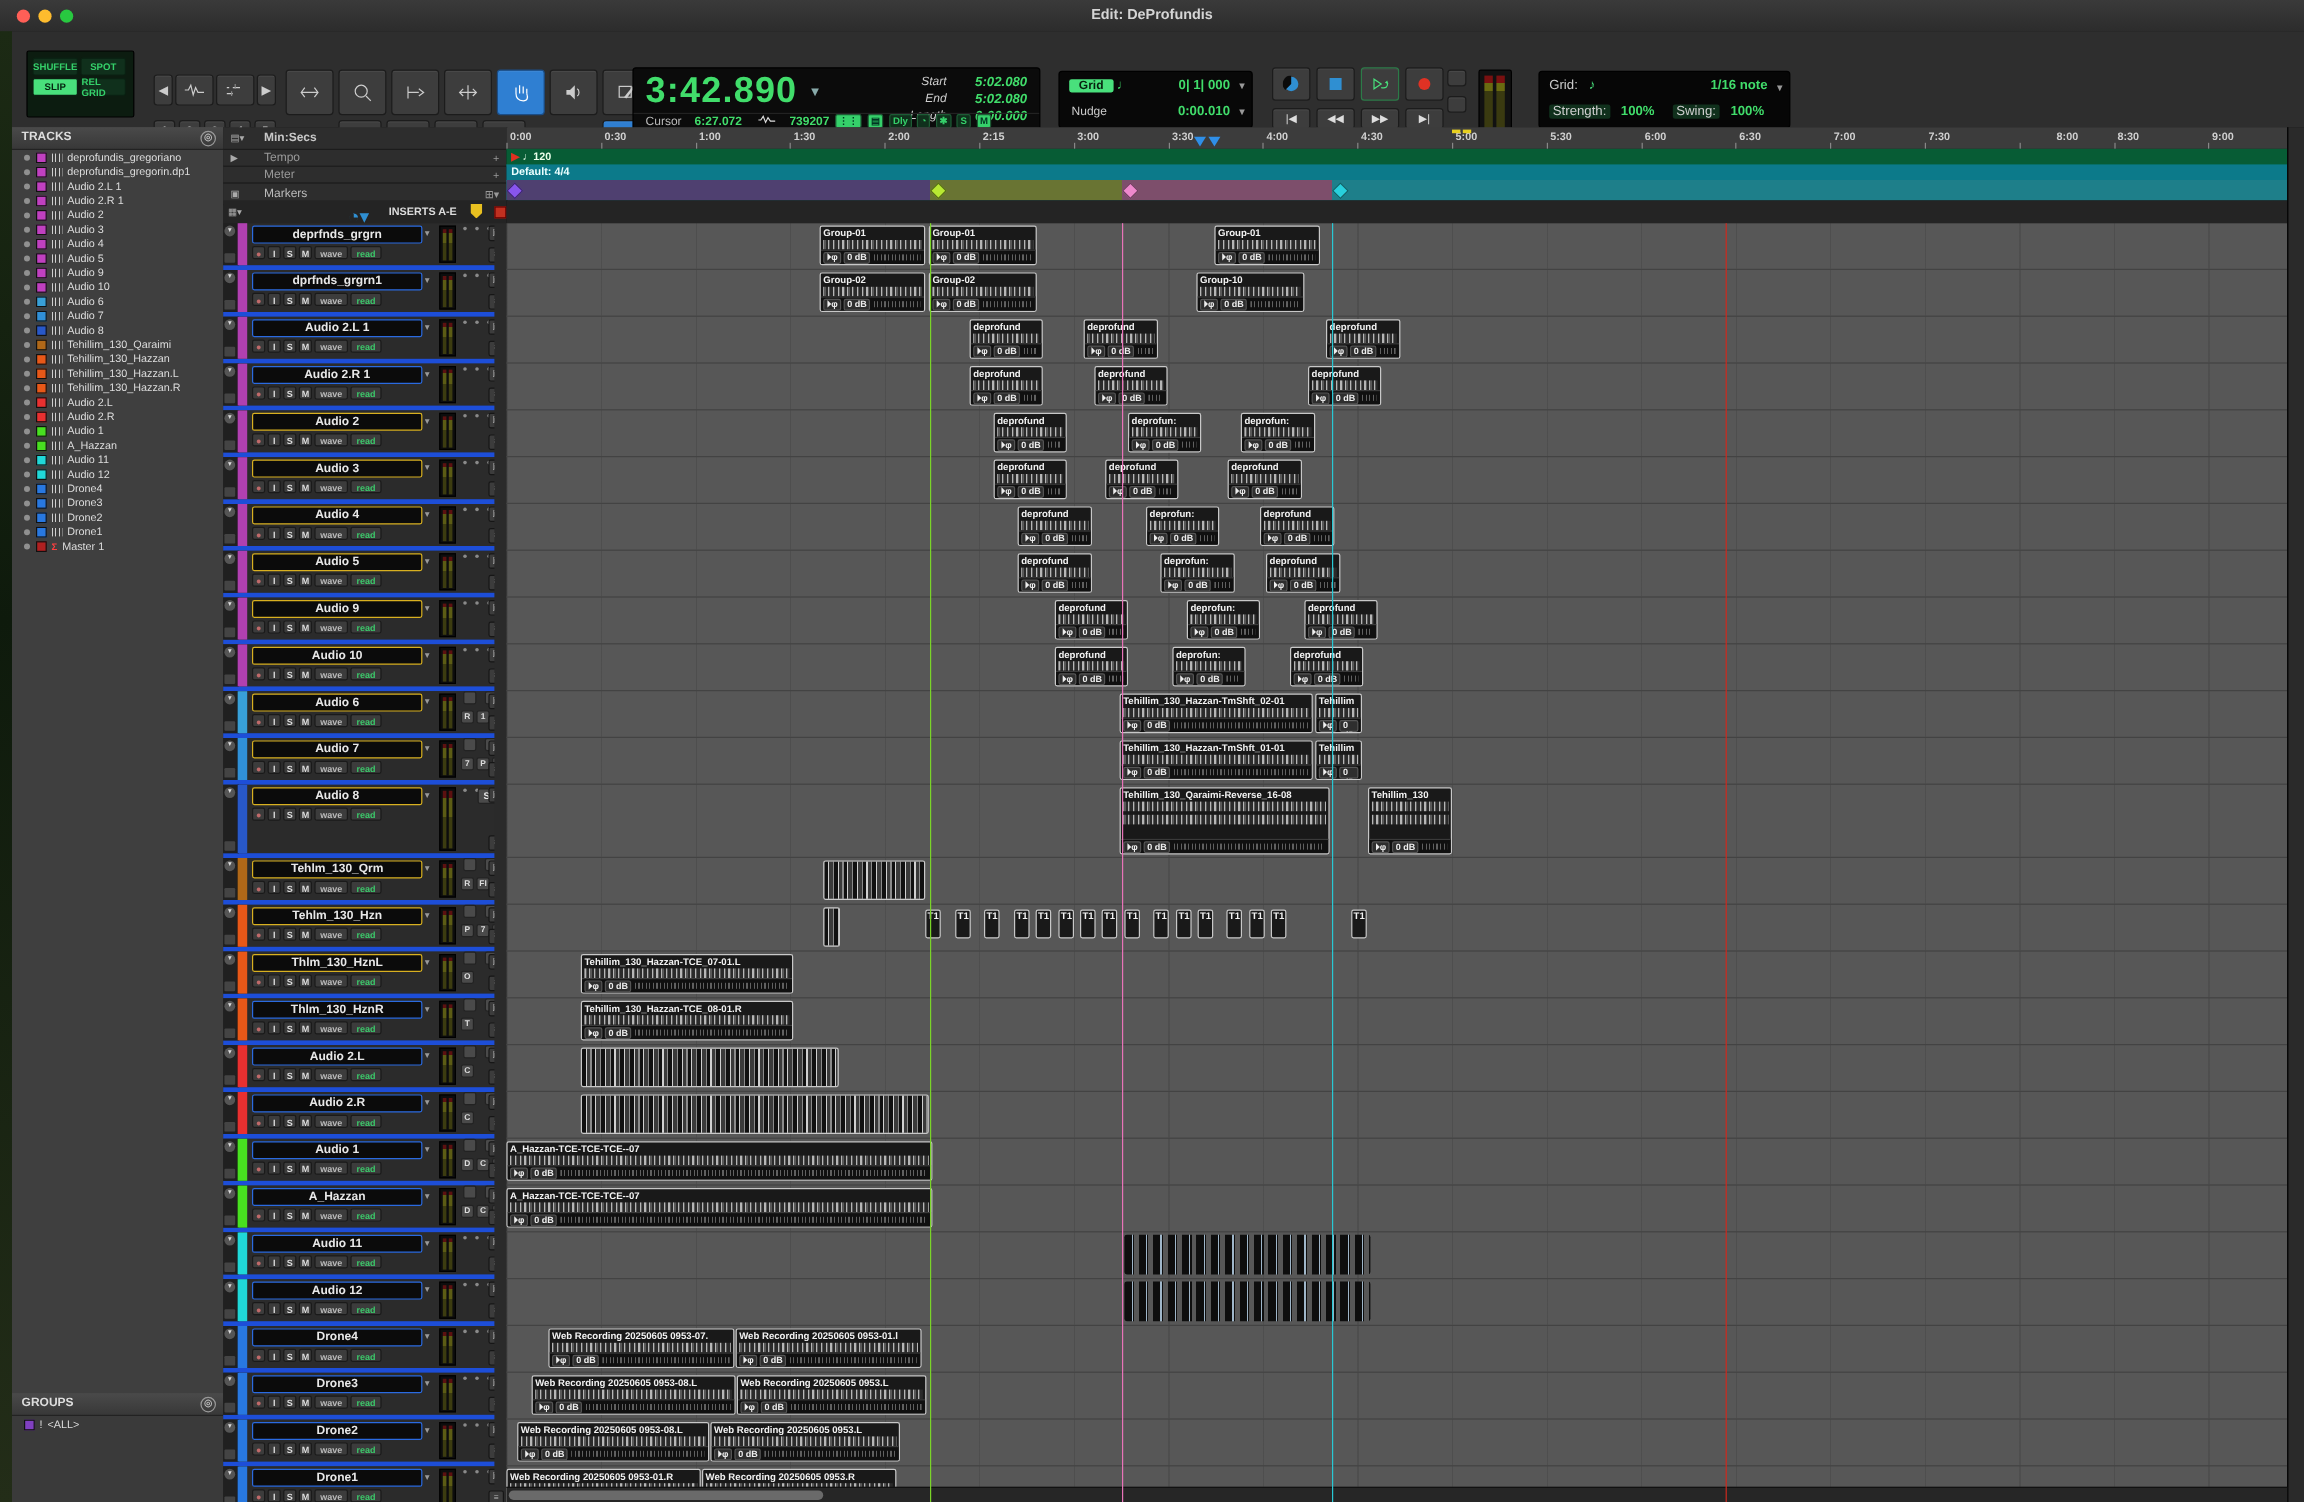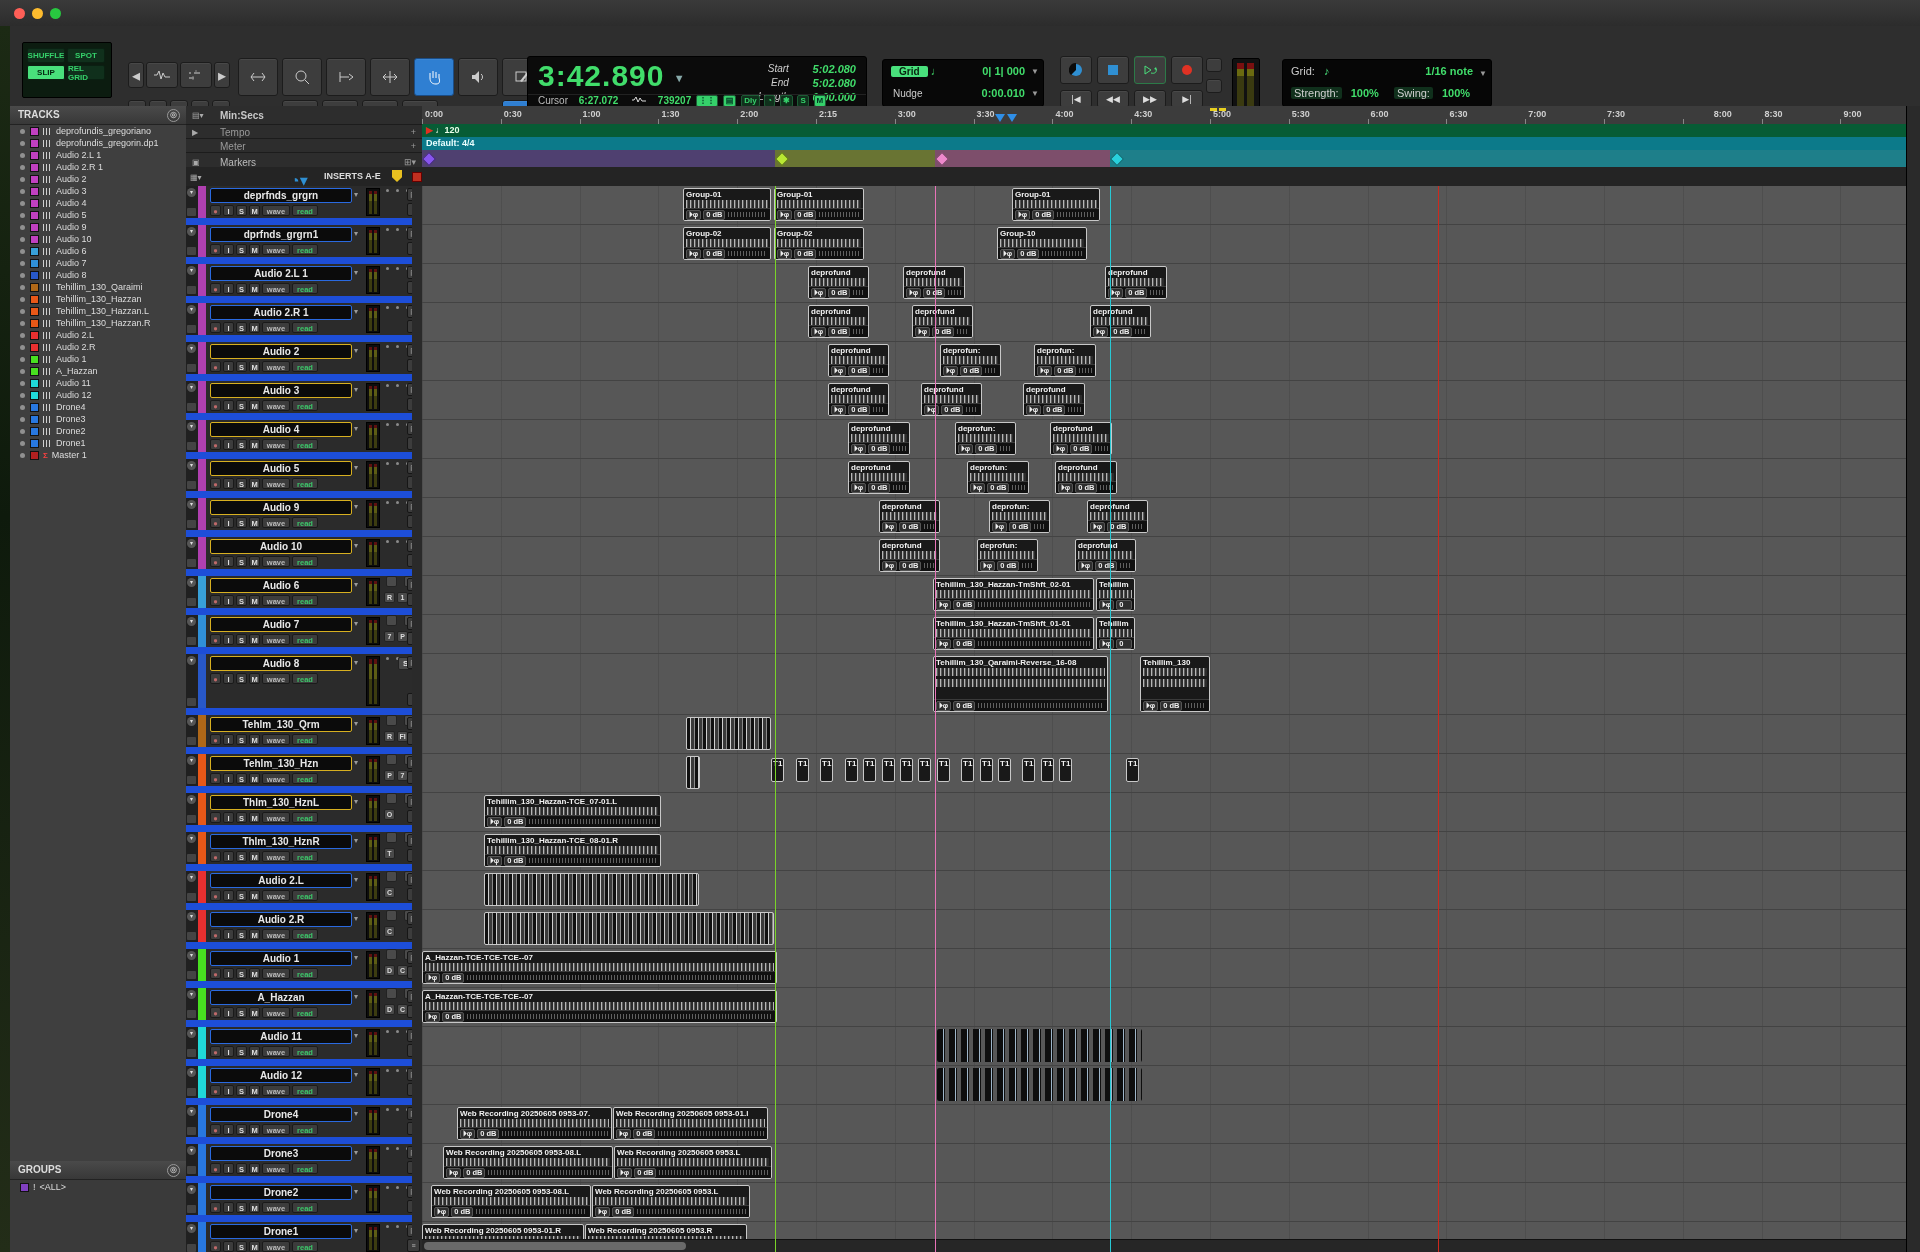--- a/index.html
+++ b/index.html
@@ -81,21 +81,21 @@
   .mlab{position:absolute;top:2px;font-size:9px;font-weight:bold;color:#f0f0f0;white-space:nowrap;margin-top:16px;}
   .mdia{position:absolute;top:4px;width:8px;height:8px;transform:rotate(45deg);border:1px solid #0008;}
   
   #colhdr{position:absolute;left:186px;top:167px;width:236px;height:19px;background:#242424;border-bottom:1px solid #000;border-right:1px solid #111;}
   #colhdr .ins{position:absolute;left:138px;top:4px;font-size:9px;font-weight:bold;color:#ddd;}
   #lanehdr{position:absolute;left:422px;top:167px;width:1484px;height:19px;background:#242424;border-bottom:1px solid #000;}
   .shield{position:absolute;left:206px;top:3px;width:10px;height:12px;background:#e8c020;clip-path:polygon(0 0,100% 0,100% 60%,50% 100%,0 60%);}
   .redsq{position:absolute;left:226px;top:5px;width:8px;height:8px;background:#c03020;border:1px solid #600;}
   
   #theaders{position:absolute;left:186px;top:186px;width:236px;background:#2b2b2b;}
-  .thead{position:relative;border-bottom:7px solid #1d4ed8;background:#2b2b2b;box-sizing:border-box;}
+  .thead{position:relative;border-bottom:4px solid #1d4ed8;background:#2b2b2b;box-sizing:border-box;}
   .icol{position:absolute;left:0;top:0;bottom:0;width:12px;background:#202020;border-right:1px solid #000;}
   .icol .cir{position:absolute;left:1px;top:2px;width:9px;height:9px;border-radius:50%;background:#555;color:#ddd;font-size:6px;line-height:9px;text-align:center;}
   .icol .pl{position:absolute;left:1px;bottom:2px;width:9px;height:8px;background:#444;border-radius:1px;}
   .strip{position:absolute;left:12px;top:0;bottom:0;width:8px;}
   .nbox{position:absolute;left:24px;top:2px;width:140px;height:13px;background:#0b0b0b;border-radius:2px;text-align:center;font-size:10px;font-weight:bold;color:#e8e8e8;line-height:13px;overflow:hidden;white-space:nowrap;}
   .nbox.blue{border:1px solid #2a6ae0;}
   .nbox.yellow{border:1px solid #d8b020;}
   .narr{position:absolute;left:168px;top:4px;color:#999;font-size:8px;}
   .brow{position:absolute;left:24px;top:19px;height:11px;display:flex;gap:2px;}
   .bb{background:#3c3c3c;border:1px solid #1a1a1a;border-radius:2px;font-size:7.5px;font-weight:bold;color:#ddd;height:11px;line-height:11px;text-align:center;box-sizing:border-box;}
@@ -141,20 +141,21 @@
   #rightstrip{position:absolute;left:1906px;top:106px;width:14px;bottom:0;background:#2a2a2a;border-left:1px solid #000;}
   svg{display:block;}
 </style>
 </head>
 <body>
 
 <div id="titlebar">
   <span class="tl" style="left:14px;background:#ff5f57"></span>
   <span class="tl" style="left:32px;background:#febc2e"></span>
   <span class="tl" style="left:50px;background:#28c840"></span>
+  <div id="title">Edit: DeProfundis</div>
 </div>
 
 <div id="toolbar">
   <div class="modes">
     <div style="display:flex;gap:2px">
       <span class="mode" style="width:36px">SHUFFLE</span>
       <span class="mode" style="width:36px">SPOT</span>
     </div>
     <div style="display:flex;gap:2px">
       <span class="mode on" style="width:36px">SLIP</span>

